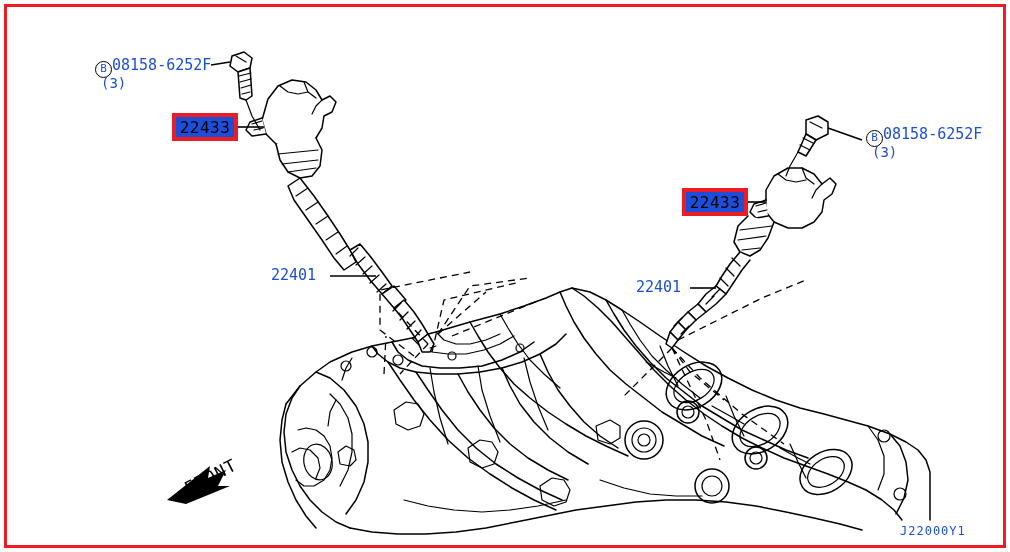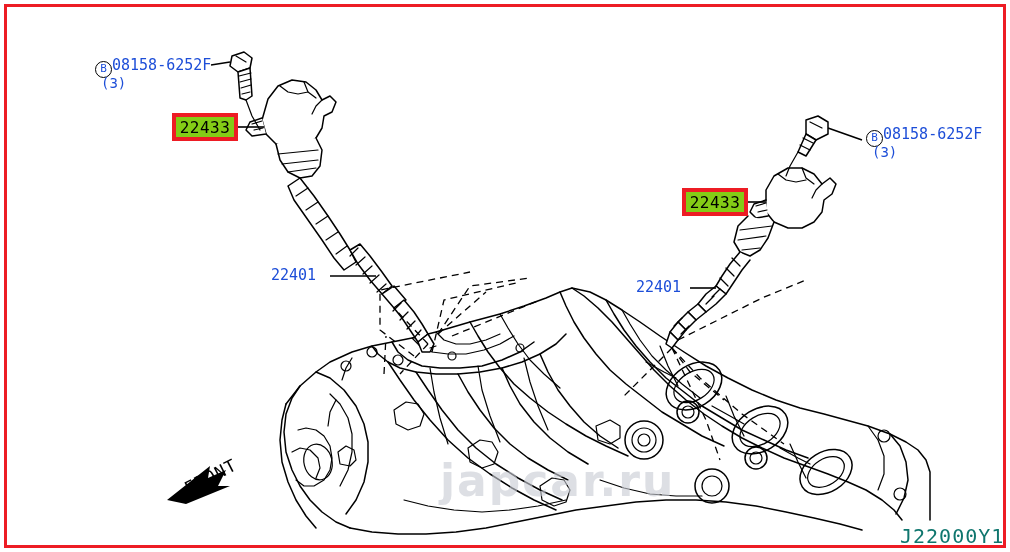--- a/index.html
+++ b/index.html
@@ -29,21 +29,21 @@
   .lbl{
     position:absolute;
     font-family:"DejaVu Sans Mono", monospace;
     color:#1d4ed8;
     white-space:nowrap;
     letter-spacing:0px;
   }
   .callout{
     position:absolute;
     border:4px solid #ed1c24;
-    background:#84cc16;
+    background:#1d4ed8;
     box-sizing:border-box;
     display:flex;align-items:center;justify-content:center;
   }
   .callout span{
     font-family:"DejaVu Sans Mono", monospace;
     font-size:16px;
     color:#000000;
     letter-spacing:0.5px;
   }
   .bcirc{
@@ -63,22 +63,22 @@
     font-weight:bold;
     color:#c9ccd4;
     opacity:.62;
     letter-spacing:2px;
     pointer-events:none;
     user-select:none;
   }
   .diagcode{
     position:absolute;
     font-family:"DejaVu Sans Mono", monospace;
-    font-size:20px;
-    color:#0f766e;
+    font-size:12px;
+    color:#1d4ed8;
     letter-spacing:1px;
   }
   .front-lbl{
     position:absolute;
     font-family:"DejaVu Sans Mono", monospace;
     font-size:17px;
     color:#000;
     transform:rotate(-27deg);
     transform-origin:left bottom;
     letter-spacing:1px;
@@ -324,21 +324,20 @@
       <path class="dash" d="M678 340 L714 322 L762 298 L806 280"></path>
       <path class="dash" d="M672 348 L646 374 L624 396"></path>
     </g>
 
     <g>
       <path class="solidfill" d="M167 500 L210 466 L208 478 L226 470 L218 486 L230 486 L186 504 Z"></path>
     </g>
 
   </svg>
 
-  <div class="wm" style="left:440px;top:455px;font-size:44px;">japcar.ru</div>
 
   <div class="lbl" style="left:95px;top:57px;font-size:15px;line-height:16px;">
     <span class="bcirc">B</span><span>08158-6252F</span>
     <div style="margin-left:6px;margin-top:-3px;font-size:14px;">(3)</div>
   </div>
 
   <div class="lbl" style="left:866px;top:126px;font-size:15px;line-height:16px;">
     <span class="bcirc">B</span><span>08158-6252F</span>
     <div style="margin-left:6px;margin-top:-3px;font-size:14px;">(3)</div>
   </div>

